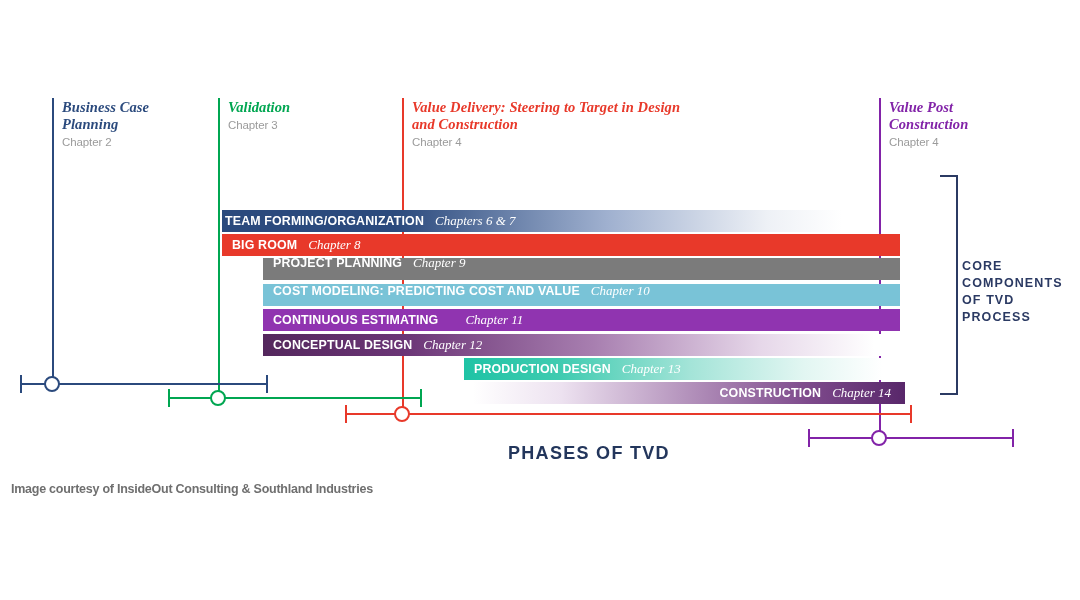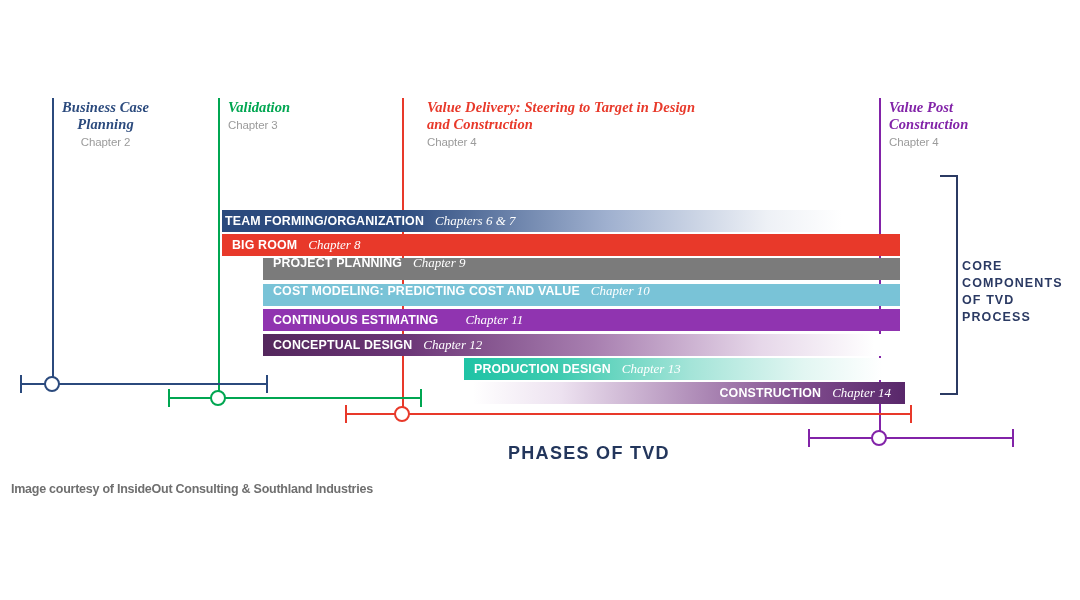--- a/index.html
+++ b/index.html
@@ -82,30 +82,30 @@
 <div id="stage">
 
   <div id="phase-lines">
       <div class="phase-line" style="left: 52px; top: 98px; height: 287px; background: rgb(43, 74, 125);"></div>
       <div class="phase-line" style="left: 218px; top: 98px; height: 300px; background: rgb(0, 166, 81);"></div>
       <div class="phase-line" style="left: 402px; top: 98px; height: 316px; background: rgb(232, 57, 42);"></div>
       <div class="phase-line" style="left: 879px; top: 98px; height: 340px; background: rgb(130, 35, 168);"></div>
     </div>
 
   <div id="phase-heads">
-      <div class="phase-head" style="left: 62px; top: 99px; text-align: center;">
+      <div class="phase-head" style="left: 62px; top: 99px;">
         <div class="phase-title" style="color: rgb(43, 74, 125);">Business Case
 Planning</div>
         <div class="phase-chapter">Chapter 2</div>
       </div>
       <div class="phase-head" style="left: 228px; top: 99px;">
         <div class="phase-title" style="color: rgb(0, 166, 81);">Validation</div>
         <div class="phase-chapter">Chapter 3</div>
       </div>
-      <div class="phase-head" style="left: 412px; top: 99px; margin-left: 15px;">
+      <div class="phase-head" style="left: 412px; top: 99px;">
         <div class="phase-title" style="color: rgb(232, 57, 42);">Value Delivery: Steering to Target in Design
 and Construction</div>
         <div class="phase-chapter">Chapter 4</div>
       </div>
       <div class="phase-head" style="left: 889px; top: 99px;">
         <div class="phase-title" style="color: rgb(130, 35, 168);">Value Post
 Construction</div>
         <div class="phase-chapter">Chapter 4</div>
       </div>
     </div>

